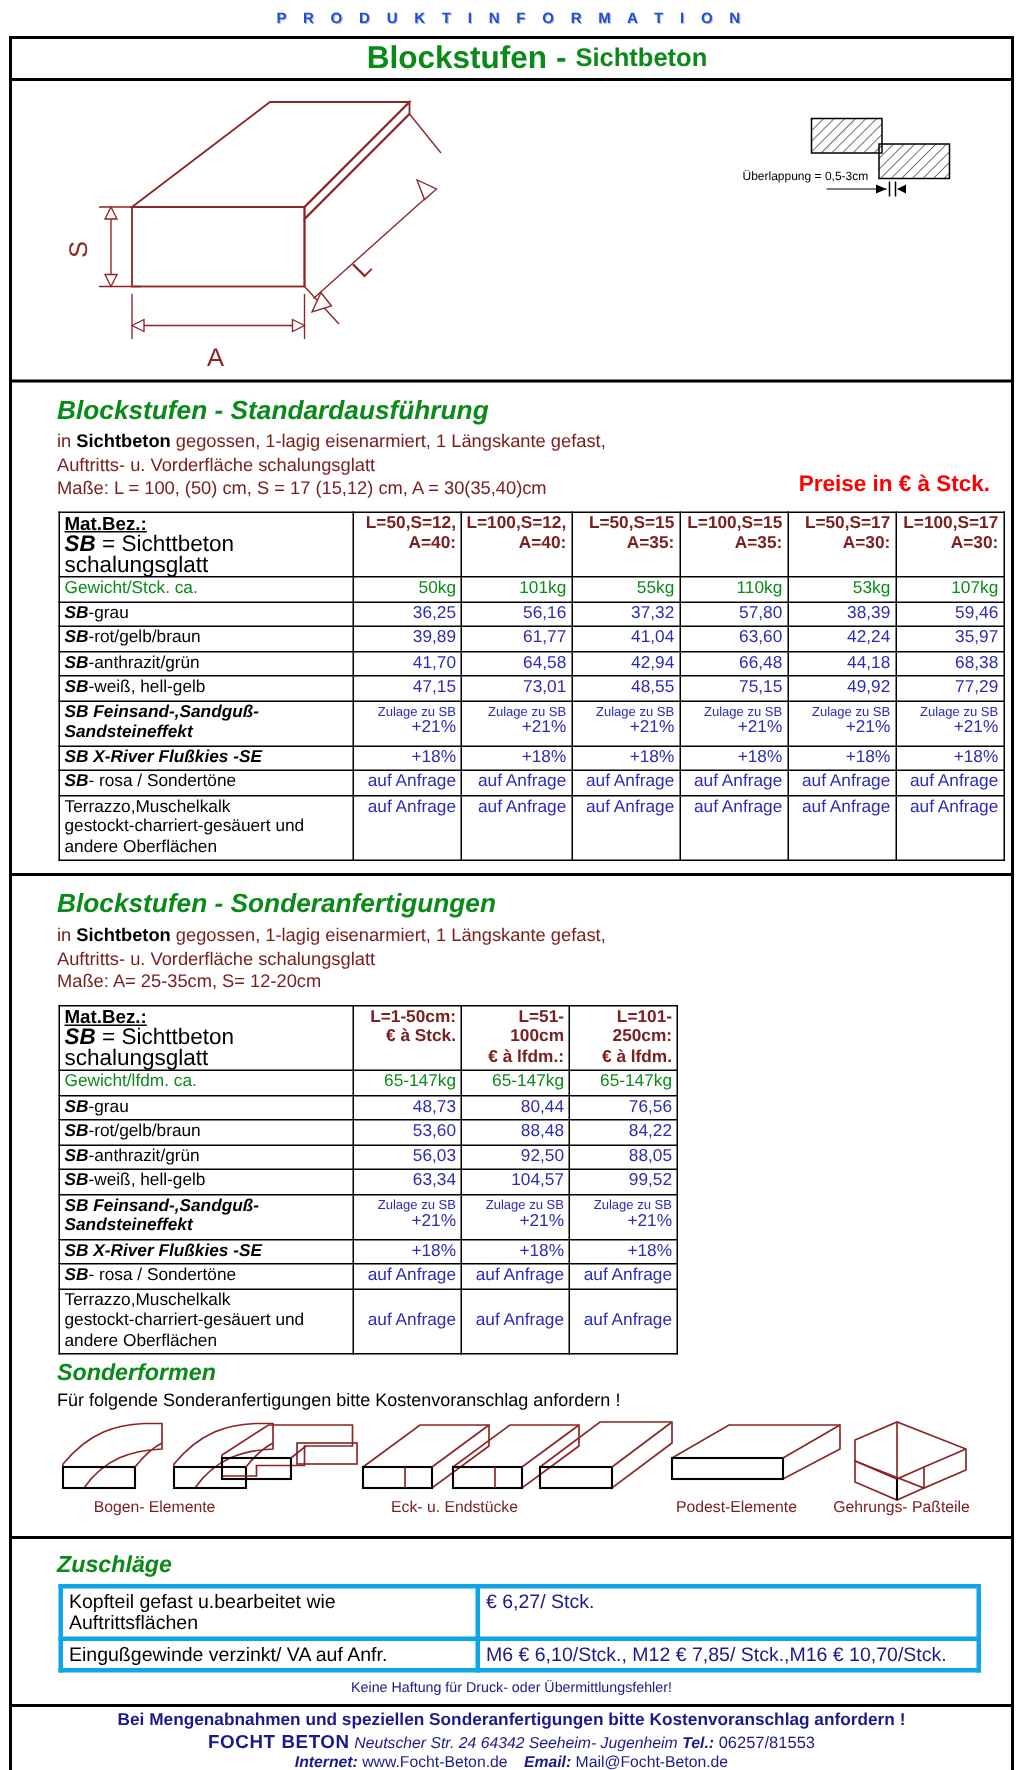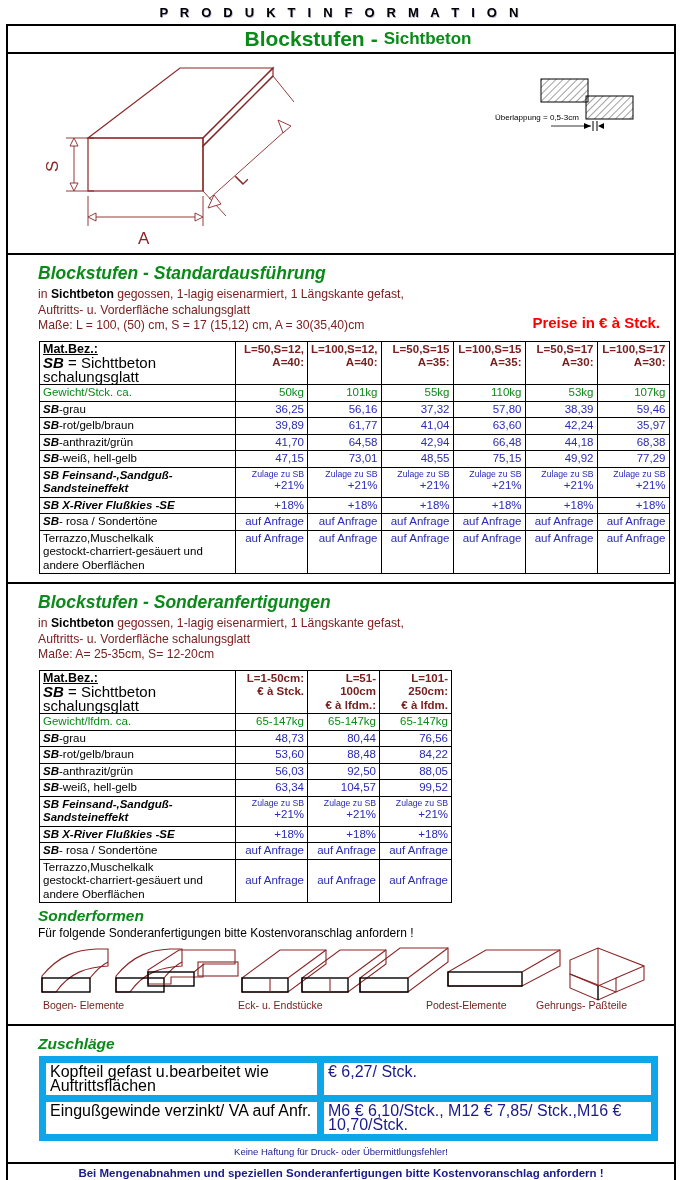--- a/index.html
+++ b/index.html
@@ -17,24 +17,24 @@
   }
 
   
   .banner {
     height: 24px;
     display: flex;
     align-items: center;
     justify-content: center;
   }
   .banner-text {
-    font-size: 13px;
+    font-size: 10px;
     font-weight: bold;
     letter-spacing: 4.2px;
-    color: #000000;
+    color: #1d4ed8;
     text-shadow: 0.7px 0.7px 0 #b8b8d8;
   }
 
   
   .frame {
     margin: 0 6px;
     border: 2px solid #000;
     width: 670px;
   }
 
@@ -179,39 +179,40 @@
     font-size: 12px;
     color: #000;
     margin-left: 30px;
   }
   .sf-row { position: relative; height: 72px; margin-top: 4px; }
   .sf-cap {
     position: absolute;
     font-size: 10.5px;
     color: #7a2020;
     top: 55px;
+    text-align: center;
   }
 
   
   .zu-head {
     font-size: 15.5px;
     font-weight: bold;
     font-style: italic;
     color: #0a8a18;
     margin: 3px 0 3px 30px;
   }
   table.zutab {
     border-collapse: collapse;
     margin-left: 31px;
     table-layout: fixed;
     width: 612px;
   }
   table.zutab td {
-    border: 7px solid #0ea5e9;
-    font-size: 16px;
+    border: 3px solid #0ea5e9;
+    font-size: 13px;
     padding: 2px 4px;
     color: #1a1a8c;
     vertical-align: top;
     line-height: 14px;
   }
   table.zutab td.k { color: #000; }
 
   .haftung {
     text-align: center;
     font-size: 9.5px;

